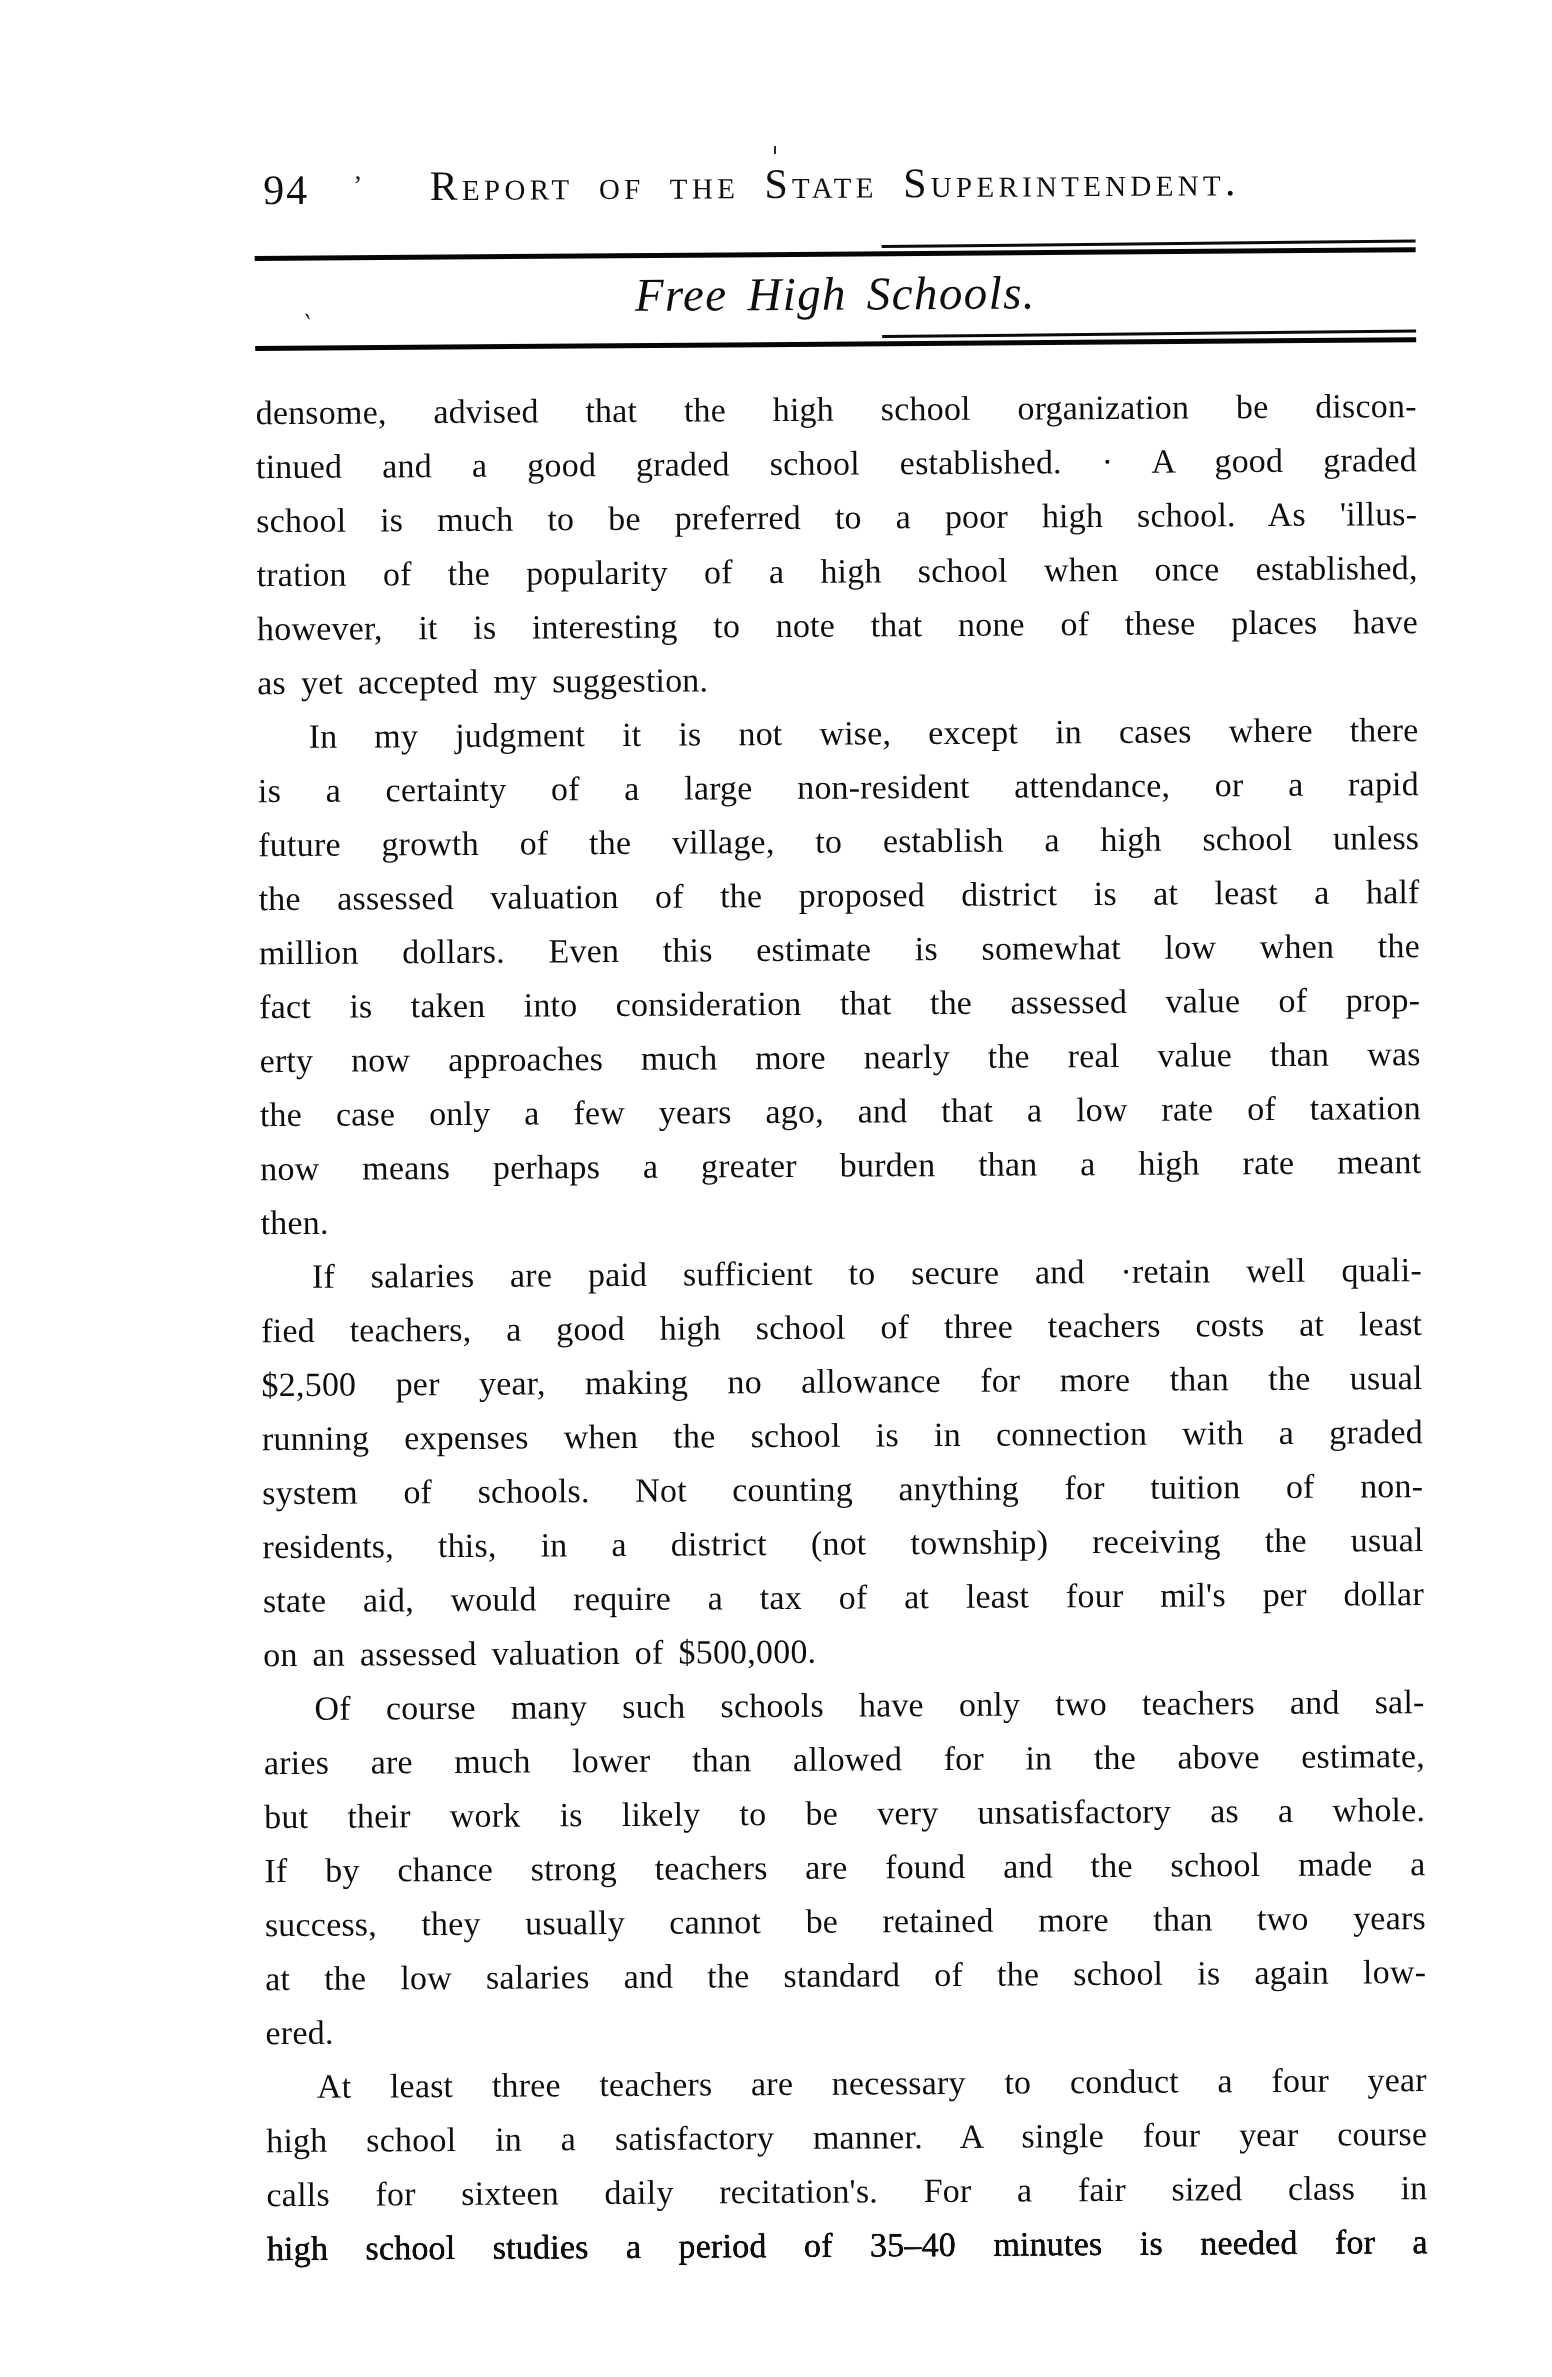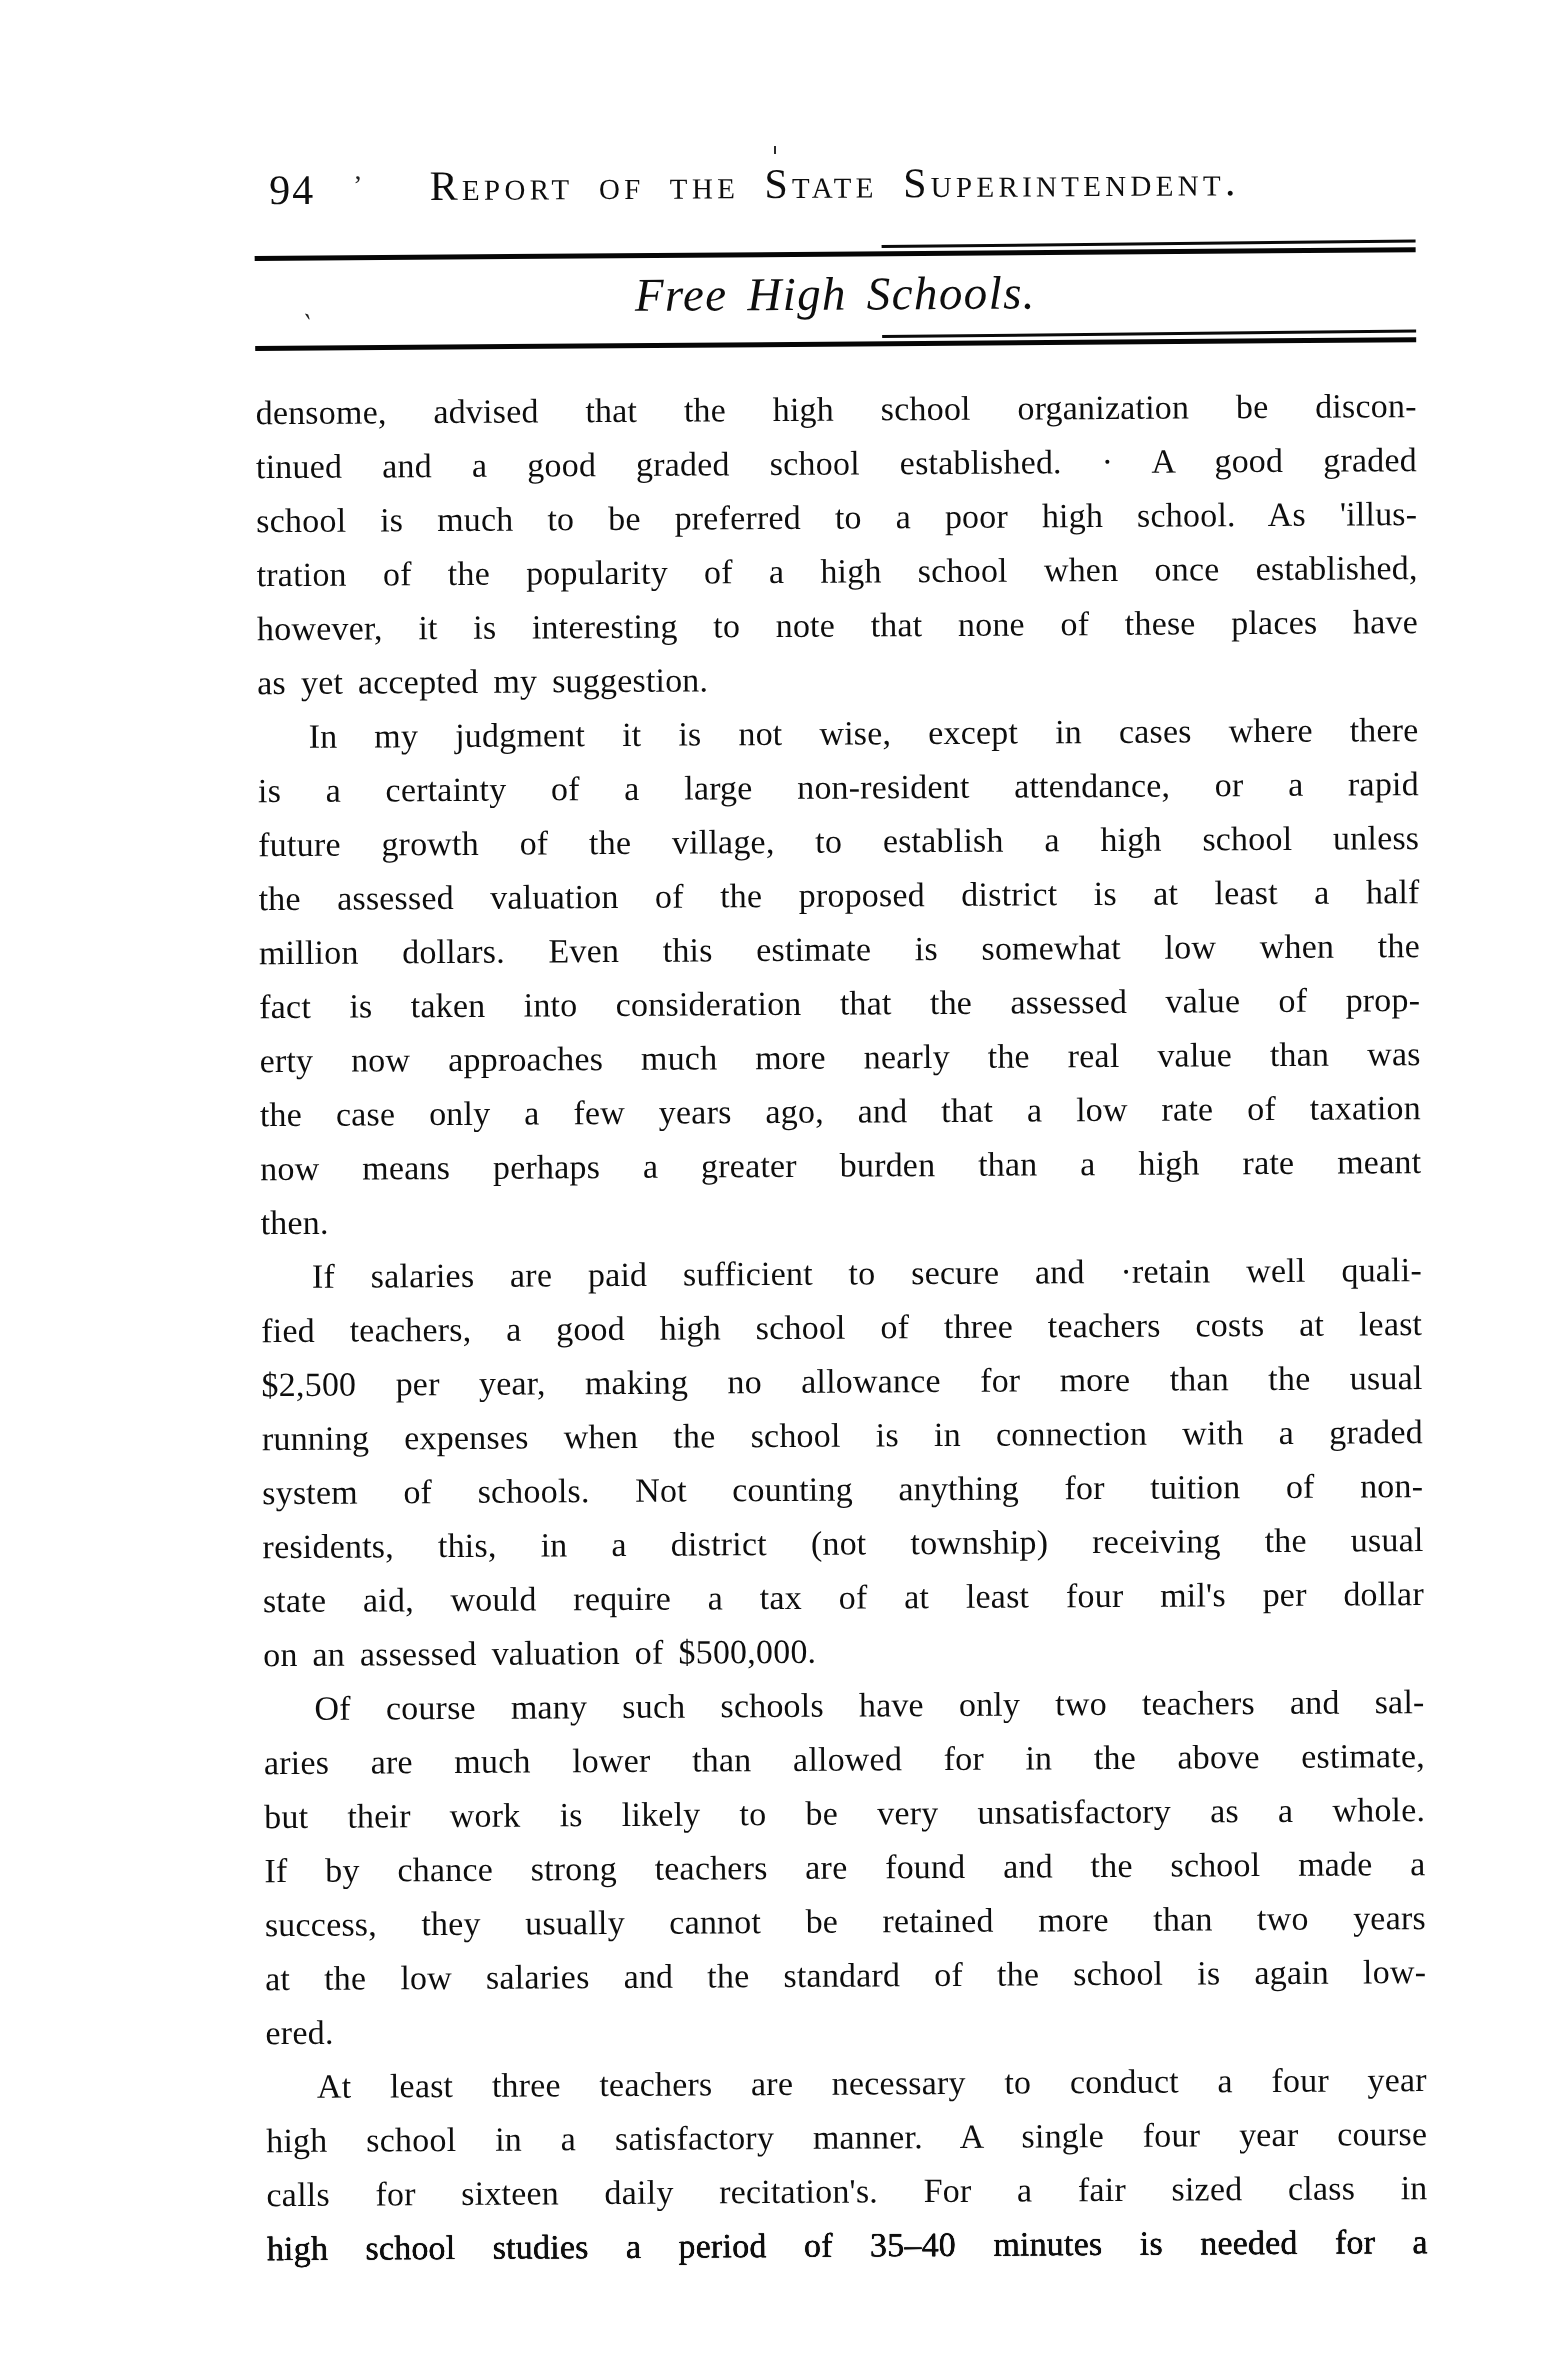--- a/index.html
+++ b/index.html
@@ -21,21 +21,21 @@
   }
   .running-head {
     position: absolute;
     left: 259px;
     top: 160px;
     width: 1161px;
     height: 57px;
   }
   .page-num {
     position: absolute;
-    left: 15px;
+    left: 9px;
     top: 2.9px;
     font-size: 42px;
     letter-spacing: 1.9px;
   }
   .head-speck {
     position: absolute;
     left: 99px;
     top: 6.7px;
     font-size: 27.6px;
     color: #222;

